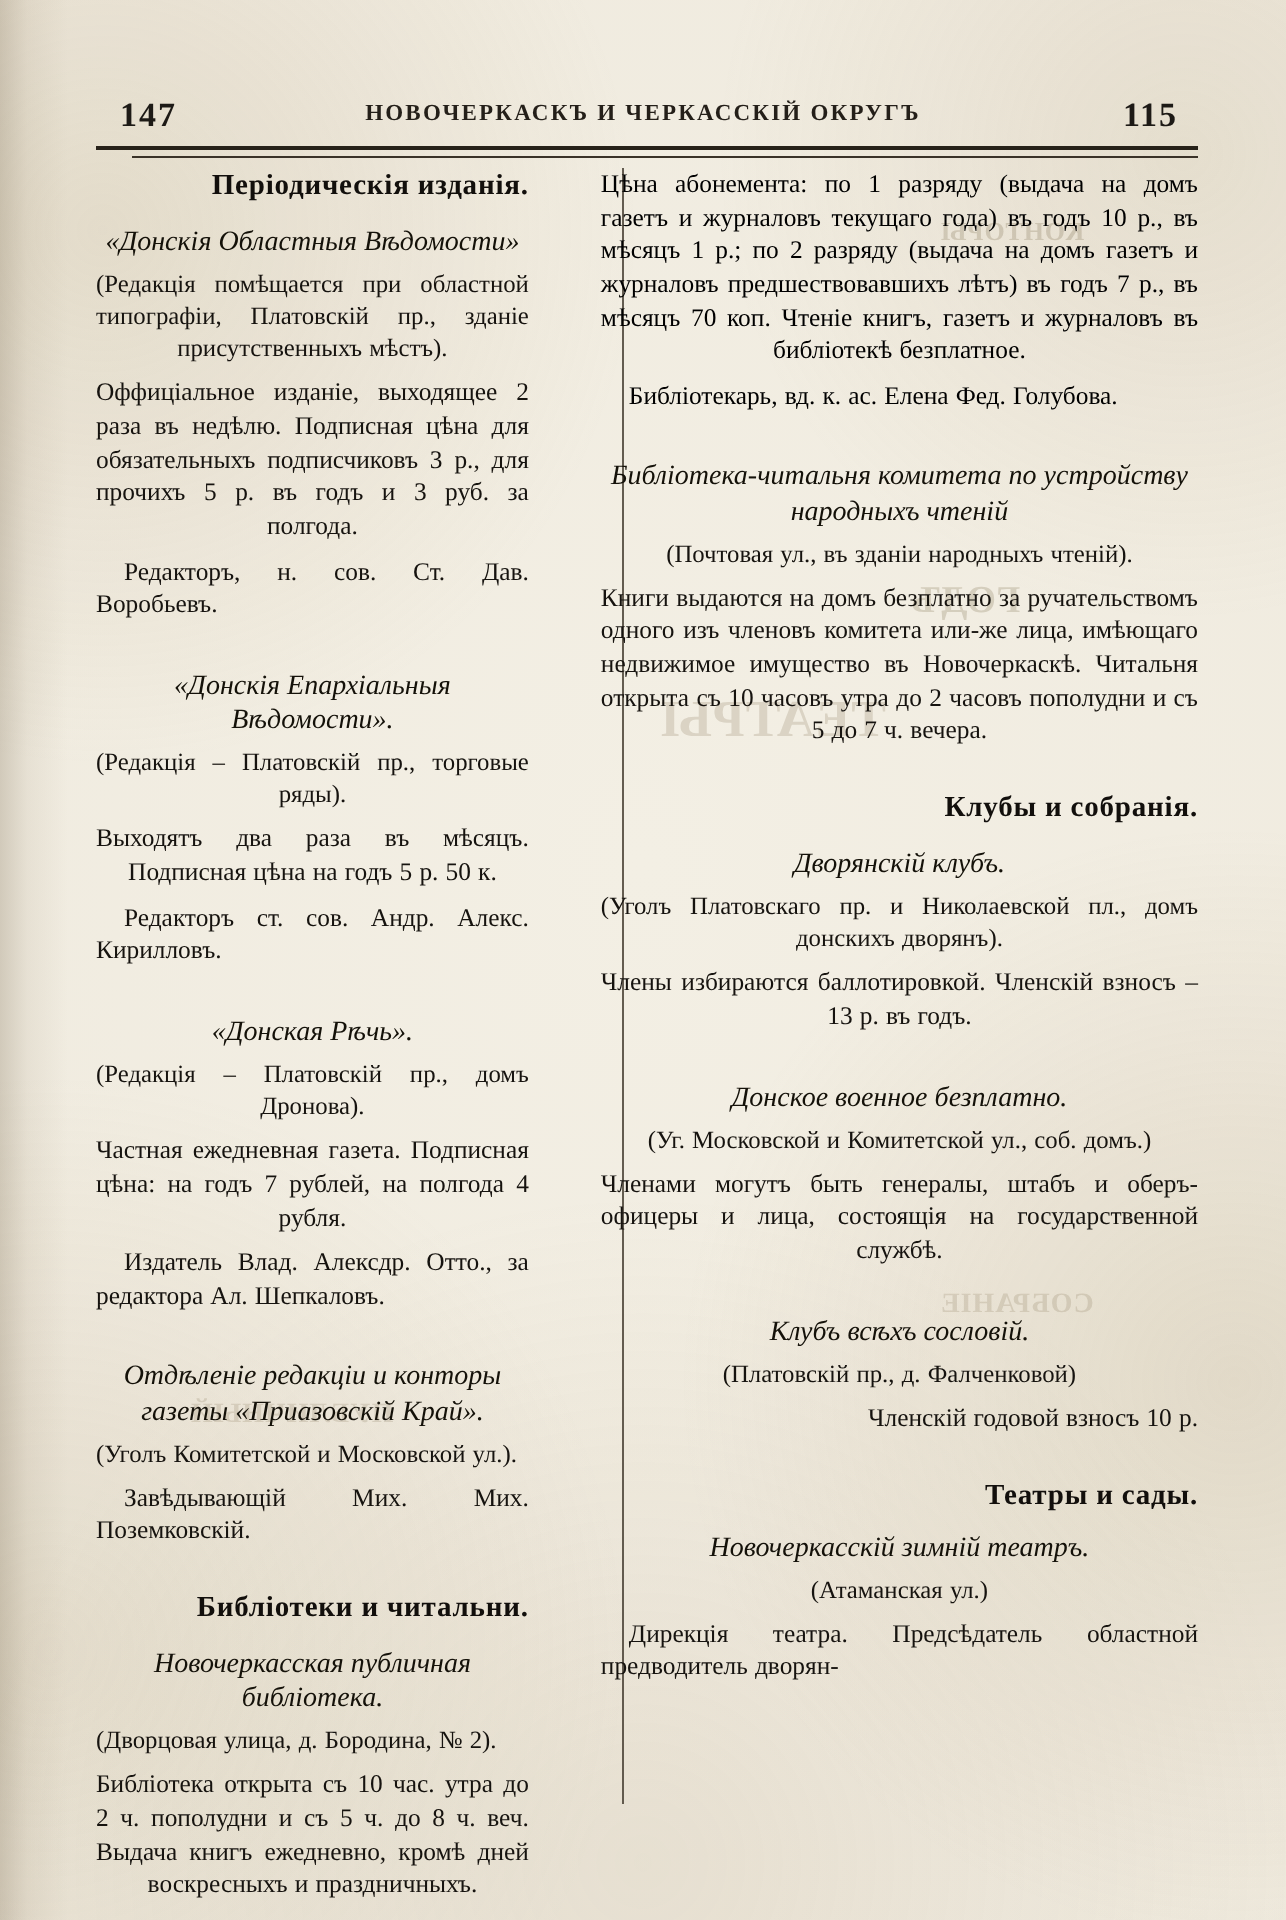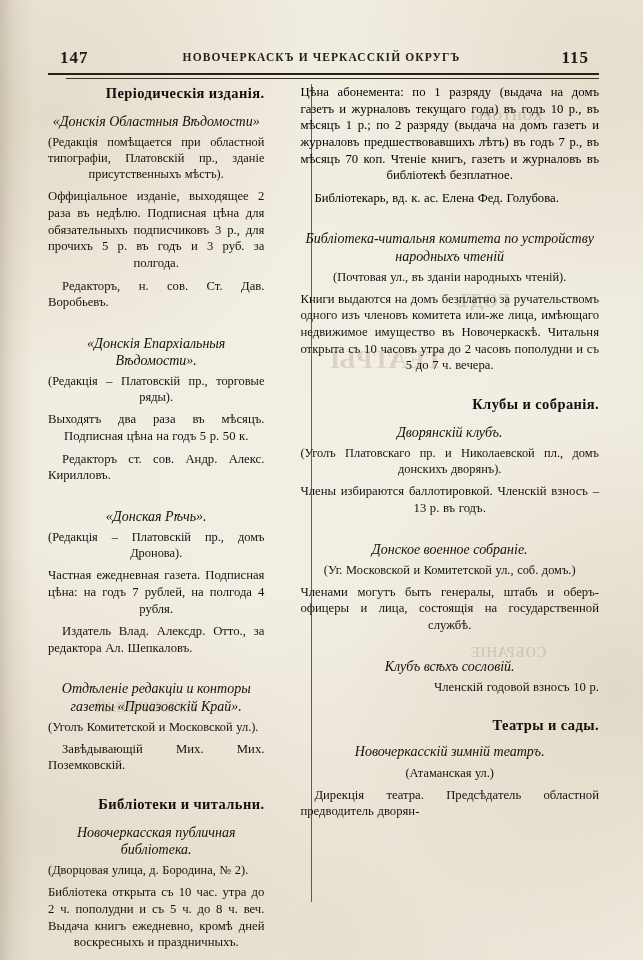--- a/index.html
+++ b/index.html
@@ -271,29 +271,30 @@
 
       <div class="blk">
         <div class="h-title">Дворянскій клубъ.</div>
         <div class="p-addr">(Уголъ Платовскаго пр. и Николаевской пл., домъ донскихъ дворянъ).</div>
         <div class="p-body center-last">Члены избираются баллотировкой. Членскій взносъ – 13 р. въ годъ.</div>
       </div>
 
       <div class="sp-sm"></div>
 
       <div class="blk">
-        <div class="h-title">Донское военное собраніе.</div>
+        <div class="h-title">Донское военное безплатно.</div>
         <div class="p-addr">(Уг. Московской и Комитетской ул., соб. домъ.)</div>
         <div class="p-body center-last">Членами могутъ быть генералы, штабъ и оберъ-офицеры и лица, состоящія на государственной службѣ.</div>
       </div>
 
       <div class="sp-sm"></div>
 
       <div class="blk">
         <div class="h-title">Клубъ всѣхъ сословій.</div>
+        <div class="p-addr">(Платовскій пр., д. Фалченковой)</div>
         <div class="p-body center" style="margin-top:2px;">Членскій годовой взносъ 10 р.</div>
       </div>
 
       <div class="sp-md"></div>
 
       <div class="h-section">Театры и сады.</div>
 
       <div class="blk">
         <div class="h-title left-align" style="margin-top:4px;">Новочеркасскій зимній театръ.</div>
         <div class="p-addr">(Атаманская ул.)</div>

